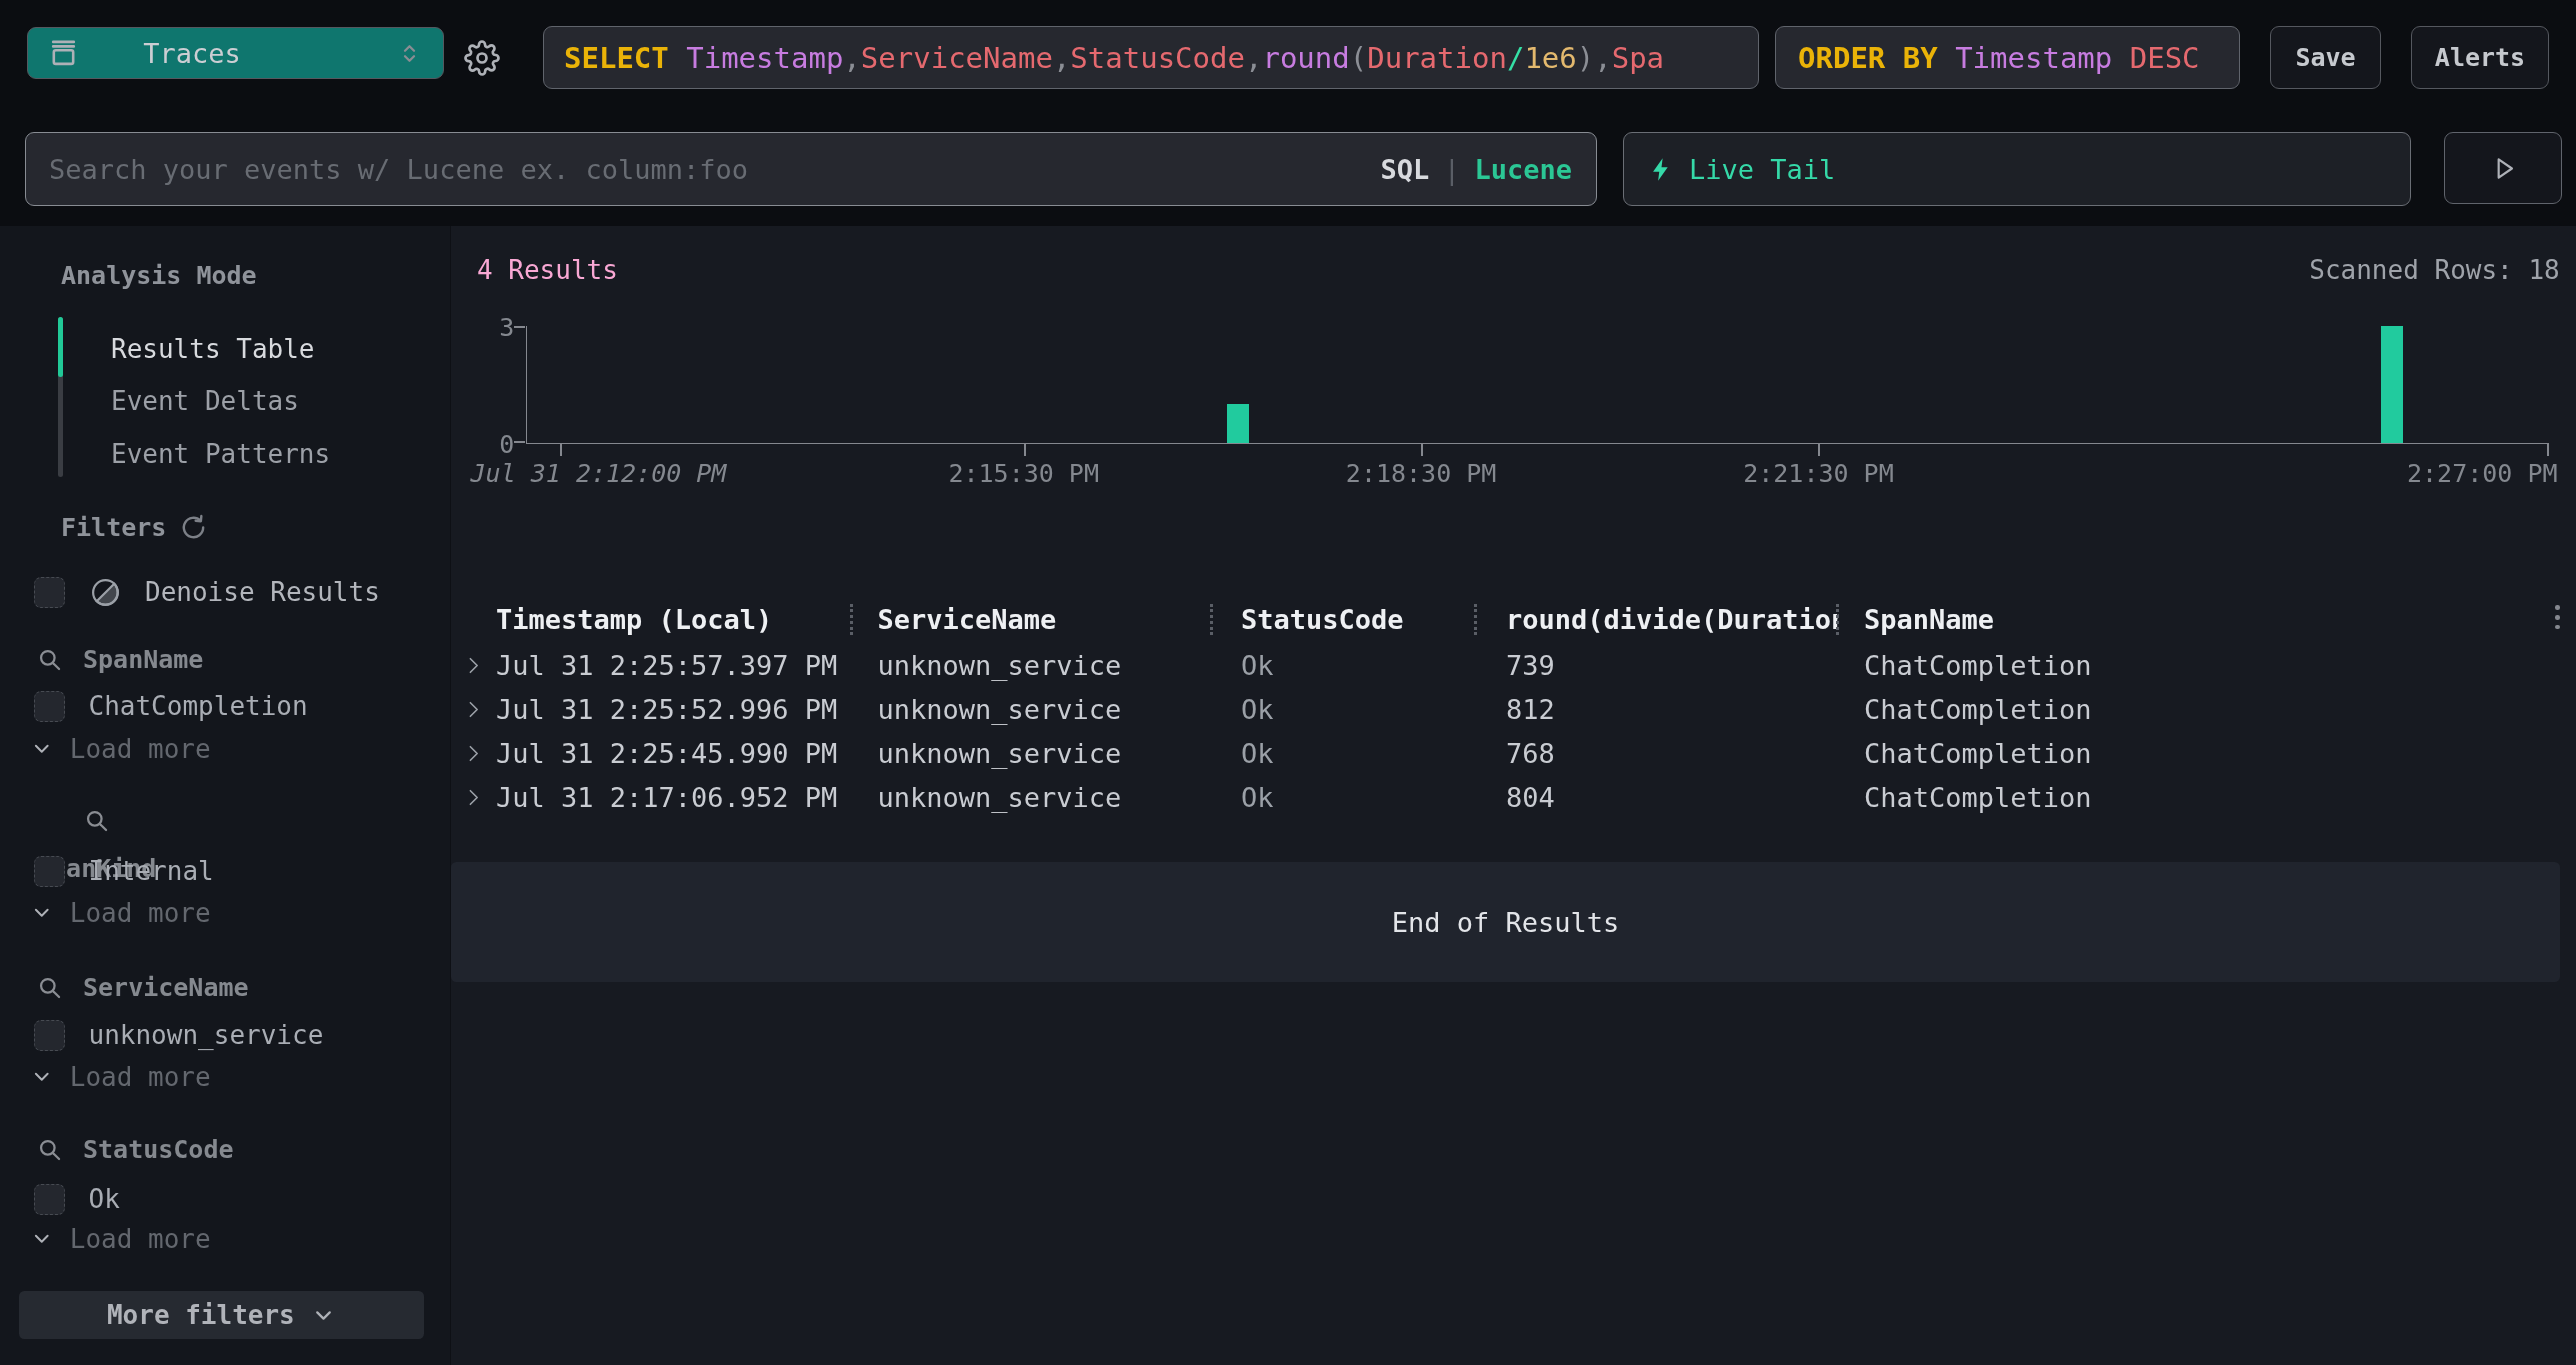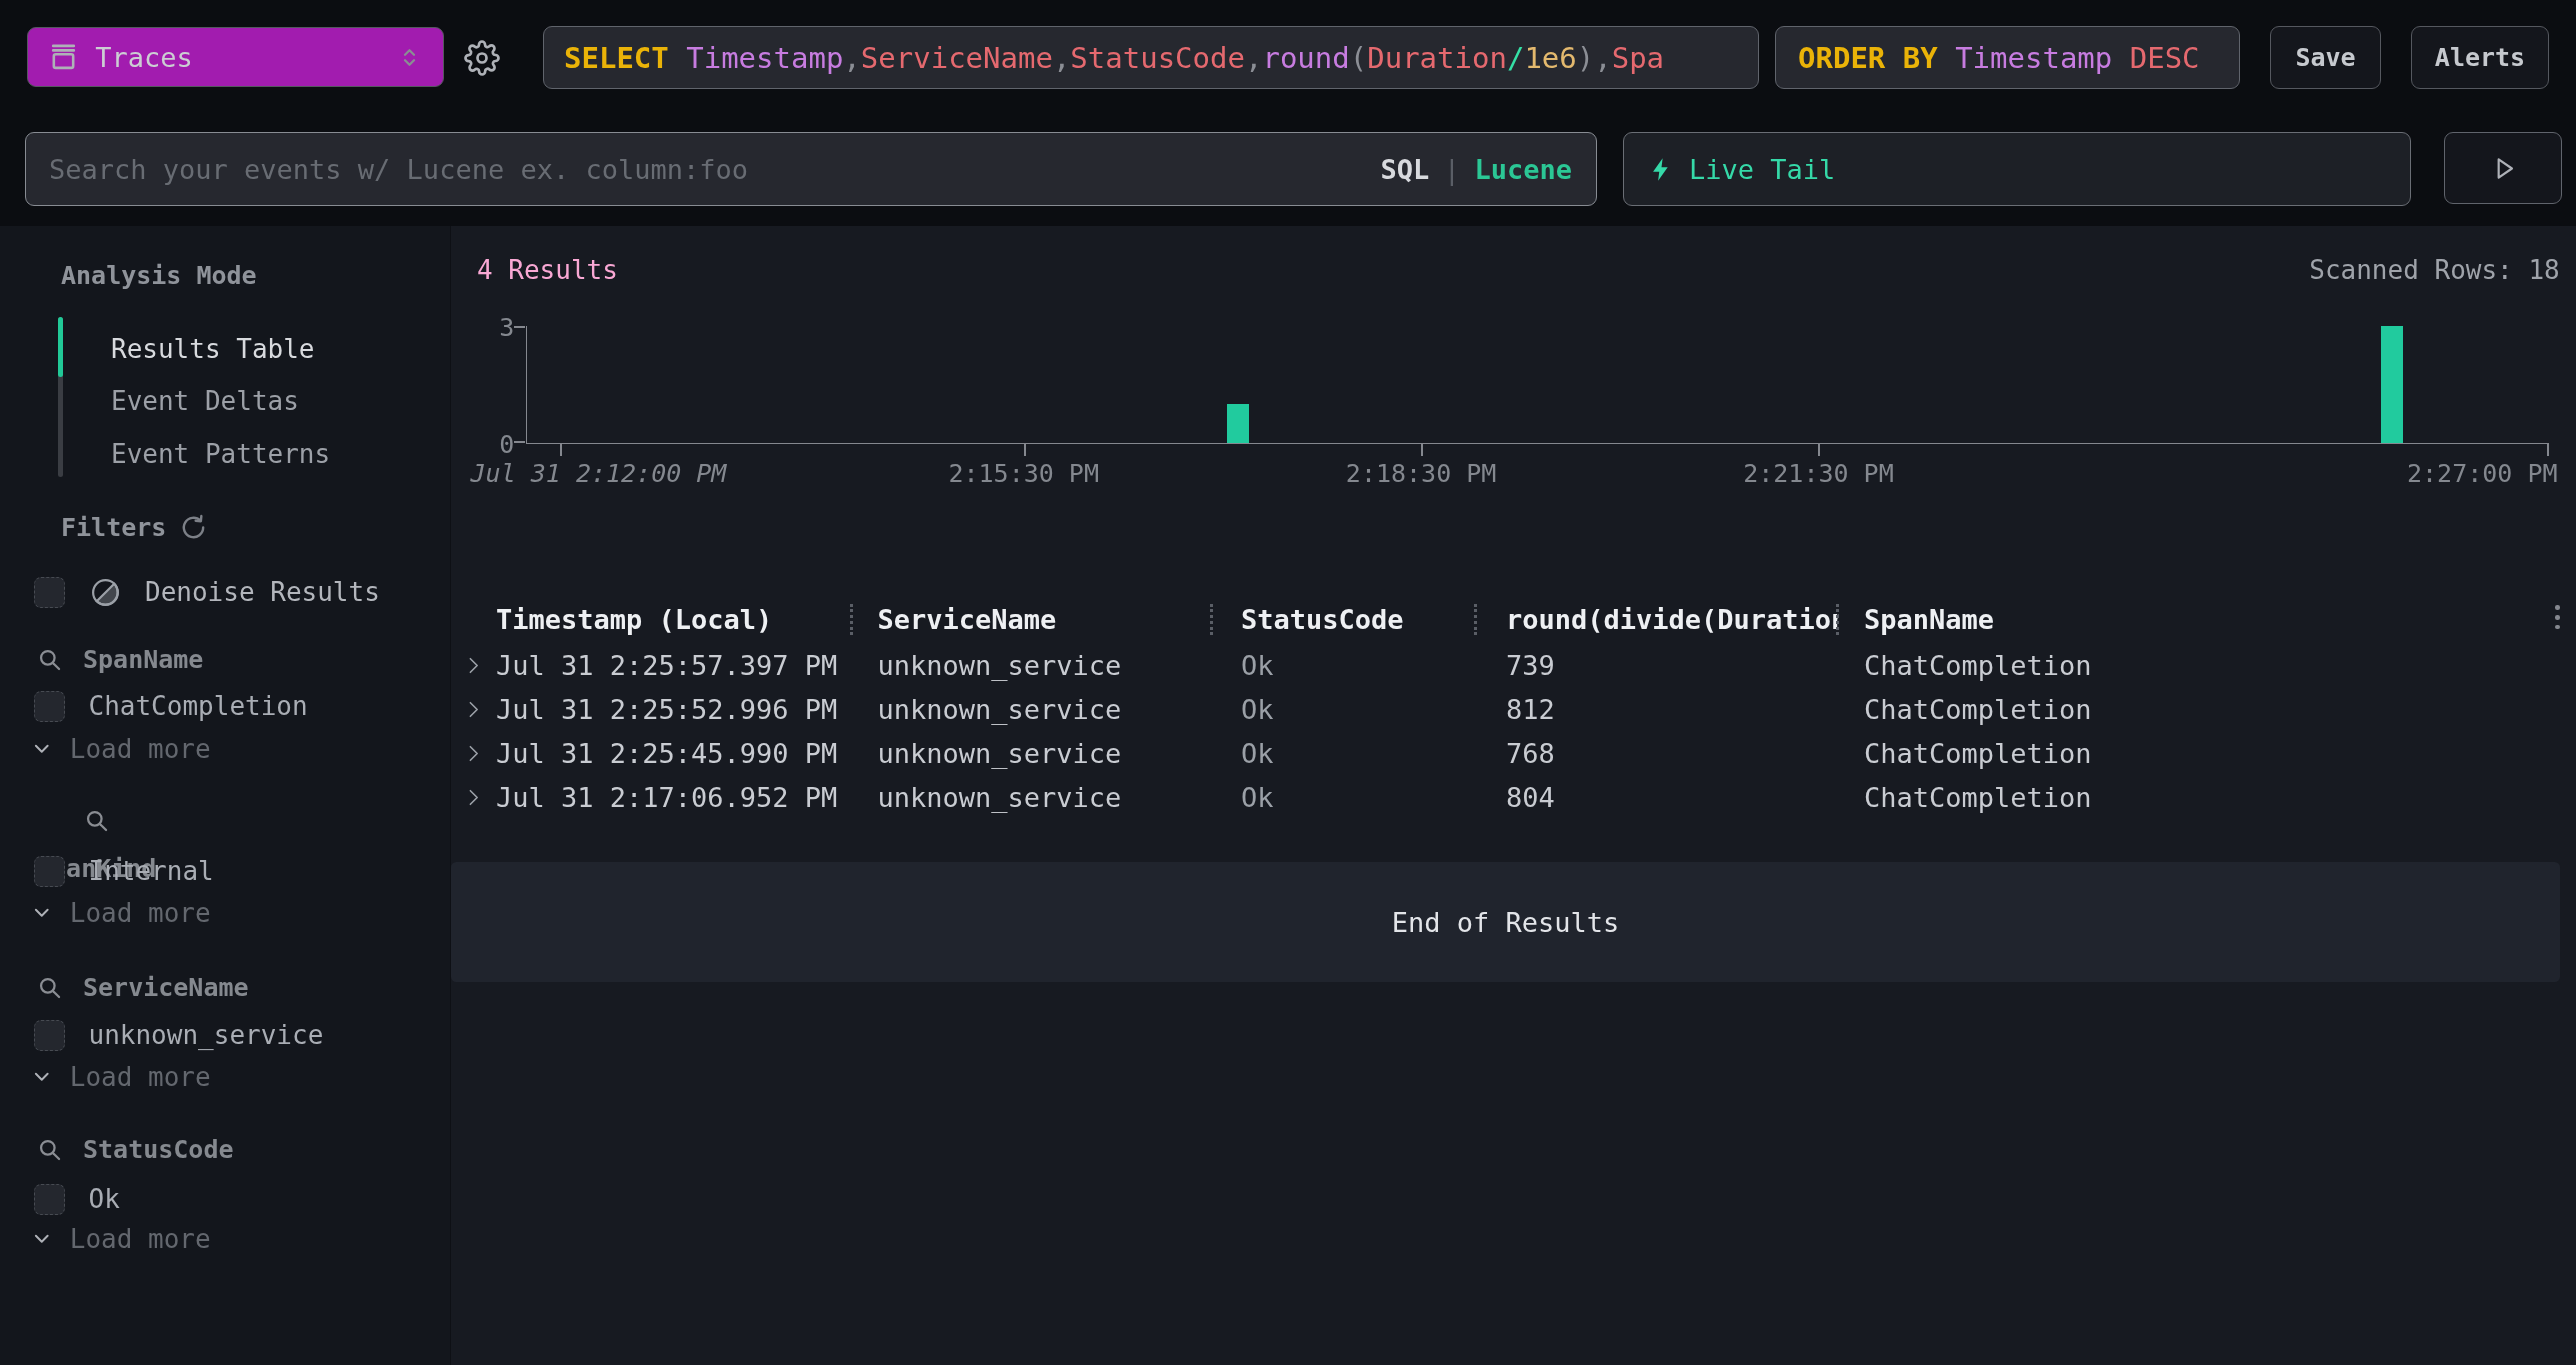--- a/index.html
+++ b/index.html
@@ -13,21 +13,21 @@
   .abs { position: absolute; }
 
   
   .box {
     background: #26282f;
     border: 1.8px solid #60646c;
     border-radius: 9px;
     display: flex;
     align-items: center;
   }
-  .traces-select { left:27px; top:27px; width:417px; height:60px; padding:0 20px; background:#a21caf; border-color:#55585f; cursor:pointer; }
+  .traces-select { left:27px; top:27px; width:417px; height:52px; padding:0 20px; background:#0f766e; border-color:#55585f; cursor:pointer;gap:48px; }
   .traces-select .lbl { font-size:27px; color:#ccced3; margin-left:16.3px; }
   .traces-select .updown { margin-left:auto; color:#8a8d93; }
   .icon { display:inline-flex; align-items:center; justify-content:center; color:#aeb1b7; }
   .gear-btn { left:460px; top:38px; width:43px; height:40px; display:flex; align-items:center; justify-content:center; color:#8a8d93; cursor:pointer; background:none; border:none; }
 
   .query-box { left:543px; top:26px; width:1216px; height:63px; padding:0 20px; overflow:hidden; cursor:text; }
   .code { white-space:pre; font-size:29px; }
   .tok-kw  { color:#eab308; font-weight:bold; }
   .tok-var { color:#c77ce0; }
   .tok-col { color:#e5696f; }
@@ -297,20 +297,28 @@
   </div>
   <div class="abs load-more" style="top:997px;">
     <span class="icon">
       <svg width="23.5" height="23.5" viewBox="0 0 24 24" fill="none" stroke="currentColor" stroke-width="2" stroke-linecap="round" stroke-linejoin="round">
           <path d="m6 9 6 6 6-6"></path>
         </svg>
     </span>
     <span>Load more</span>
   </div>
 
+  <button class="abs more-filters">
+    <span>More filters</span>
+    <span class="icon">
+      <svg width="25" height="25" viewBox="0 0 24 24" fill="none" stroke="currentColor" stroke-width="2.2" stroke-linecap="round" stroke-linejoin="round">
+          <path d="m6 9 6 6 6-6"></path>
+        </svg>
+    </span>
+  </button>
 </div>
 
 <div class="abs main">
   <div class="abs results-count">4 Results</div>
   <div class="abs scanned-rows">Scanned Rows: 18</div>
 
   <div class="abs chart-wrap">
     <div class="y-label" style="left:16.3px; top:-4.5px;">3</div>
     <div class="y-label" style="left:16.3px; top:113px;">0</div>
     <div class="chart-plot">

